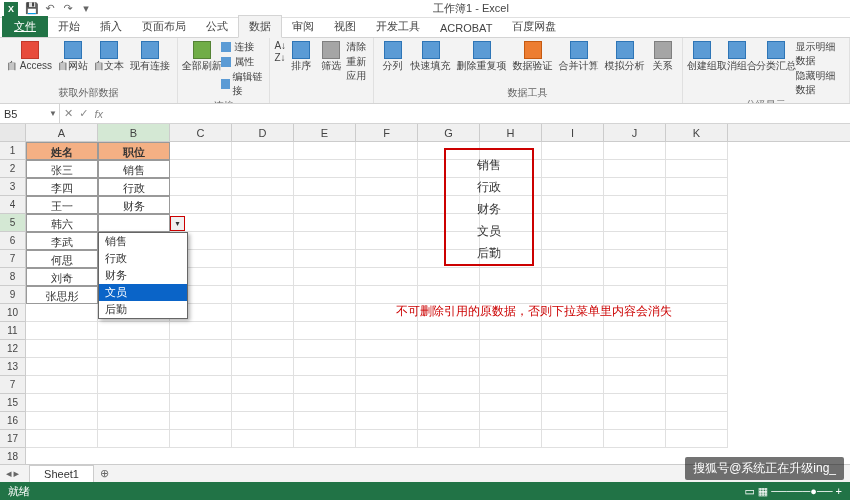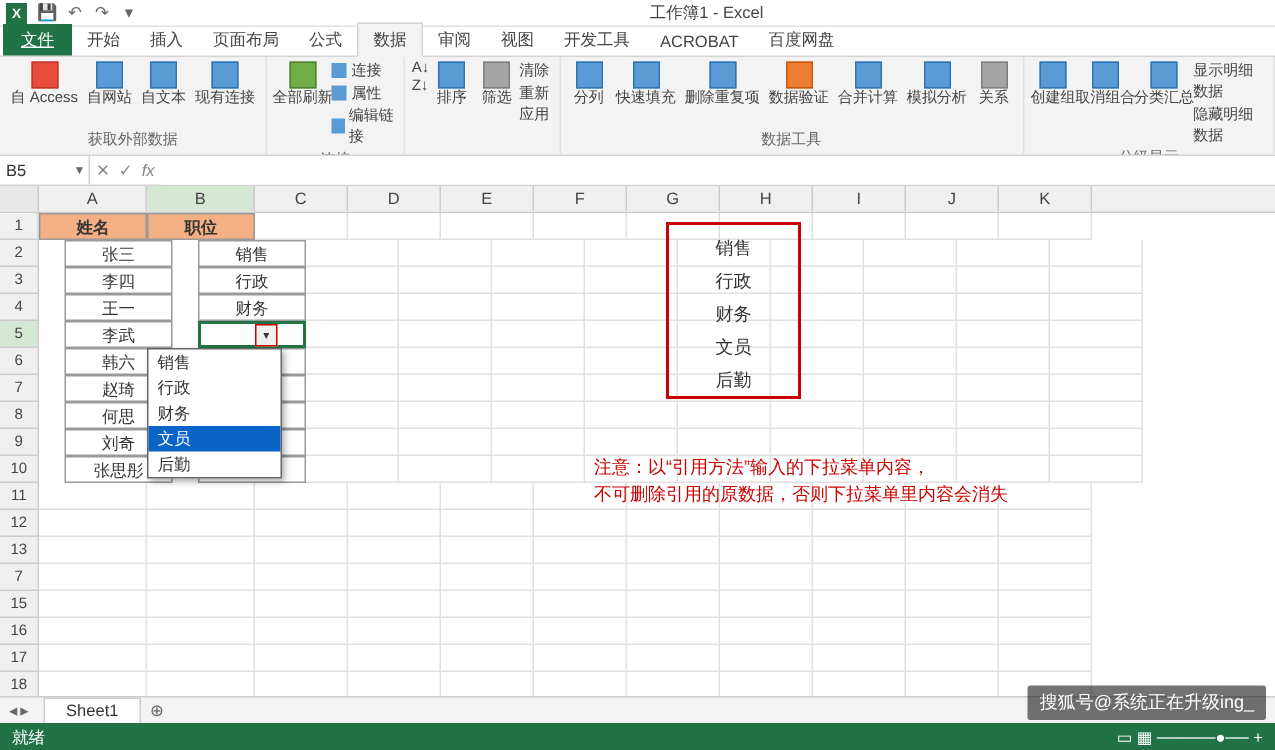--- a/index.html
+++ b/index.html
@@ -48,21 +48,21 @@
 .ch { border-right: 1px solid #ccc; text-align: center; font-size: 11px; color: #444; line-height: 18px; background: #f0f0f0; }
 .ch.sel { background: #d4e8d4; }
 .body { display: flex; }
 .row-headers { width: 26px; }
 .rh { height: 18px; border-bottom: 1px solid #ccc; border-right: 1px solid #ccc; text-align: center; font-size: 10px; color: #444; line-height: 18px; background: #f0f0f0; }
 .rh.sel { background: #d4e8d4; }
 .cells { position: relative; flex: 1; }
 .row-cells { display: flex; height: 18px; }
 .cell { border-right: 1px solid #e0e0e0; border-bottom: 1px solid #e0e0e0; font-size: 11px; line-height: 18px; text-align: center; overflow: hidden; white-space: nowrap; }
 .cell.hdr { background: #f4b084; font-weight: bold; border: 1px solid #999; }
-.cell.bordered { border: 1px solid #999; background: #fff; margin-left: 17px; }
+.cell.bordered { border: 1px solid #999; background: #fff; }
 .cell.active { outline: 2px solid #217346; outline-offset: -2px; position: relative; }
 
 
 .dv-btn { position: absolute; width: 15px; height: 15px; background: #f0f0f0; border: 1px solid #c00; display: flex; align-items: center; justify-content: center; font-size: 8px; color: #333; cursor: pointer; }
 
 
 .dv-list { position: absolute; background: #fff; border: 1px solid #666; box-shadow: 2px 2px 4px rgba(0,0,0,.3); font-size: 11px; min-width: 90px; z-index: 10; }
 .dv-list .it { padding: 1px 6px; cursor: pointer; }
 .dv-list .it.hl { background: #0a64c8; color: #fff; }
 
@@ -343,48 +343,35 @@
           <div class="cell" style="width: 62px;"></div>
           <div class="cell" style="width: 62px;"></div>
           <div class="cell" style="width: 62px;"></div>
           <div class="cell" style="width: 62px;"></div>
           <div class="cell" style="width: 62px;"></div>
           <div class="cell" style="width: 62px;"></div>
           <div class="cell" style="width: 62px;"></div>
           <div class="cell" style="width: 62px;"></div>
         </div>
         <div class="row-cells">
+          <div class="cell bordered" style="width: 72px;">韩六</div>
+          <div class="cell bordered" style="width: 72px;"></div>
+          <div class="cell" style="width: 62px;"></div>
+          <div class="cell" style="width: 62px;"></div>
+          <div class="cell" style="width: 62px;"></div>
+          <div class="cell" style="width: 62px;"></div>
+          <div class="cell" style="width: 62px;"></div>
+          <div class="cell" style="width: 62px;"></div>
+          <div class="cell" style="width: 62px;"></div>
+          <div class="cell" style="width: 62px;"></div>
+          <div class="cell" style="width: 62px;"></div>
+        </div>
+        <div class="row-cells">
           <div class="cell bordered" style="width: 72px;">李武</div>
           <div class="cell bordered active" style="width: 72px;"></div>
-          <div class="cell" style="width: 62px;"></div>
-          <div class="cell" style="width: 62px;"></div>
-          <div class="cell" style="width: 62px;"></div>
-          <div class="cell" style="width: 62px;"></div>
-          <div class="cell" style="width: 62px;"></div>
-          <div class="cell" style="width: 62px;"></div>
-          <div class="cell" style="width: 62px;"></div>
-          <div class="cell" style="width: 62px;"></div>
-          <div class="cell" style="width: 62px;"></div>
-        </div>
-        <div class="row-cells">
-          <div class="cell bordered" style="width: 72px;">韩六</div>
-          <div class="cell bordered" style="width: 72px;"></div>
-          <div class="cell" style="width: 62px;"></div>
-          <div class="cell" style="width: 62px;"></div>
-          <div class="cell" style="width: 62px;"></div>
-          <div class="cell" style="width: 62px;"></div>
-          <div class="cell" style="width: 62px;"></div>
-          <div class="cell" style="width: 62px;"></div>
-          <div class="cell" style="width: 62px;"></div>
-          <div class="cell" style="width: 62px;"></div>
-          <div class="cell" style="width: 62px;"></div>
-        </div>
-        <div class="row-cells">
-          <div class="cell bordered" style="width: 72px;">赵琦</div>
-          <div class="cell bordered" style="width: 72px;"></div>
           <div class="cell" style="width: 62px;"></div>
           <div class="cell" style="width: 62px;"></div>
           <div class="cell" style="width: 62px;"></div>
           <div class="cell" style="width: 62px;"></div>
           <div class="cell" style="width: 62px;"></div>
           <div class="cell" style="width: 62px;"></div>
           <div class="cell" style="width: 62px;"></div>
           <div class="cell" style="width: 62px;"></div>
           <div class="cell" style="width: 62px;"></div>
         </div>
@@ -541,21 +528,20 @@
         <div class="it">后勤</div>
       </div>
         <div class="redbox" style="left:418px; top:6px; width:90px; height:118px; padding-top:4px;">
         <div class="v">销售</div>
         <div class="v">行政</div>
         <div class="v">财务</div>
         <div class="v">文员</div>
         <div class="v">后勤</div>
       </div>
         <div class="note" style="left:370px; top:160px;">
-        <div>注意：以“引用方法”输入的下拉菜单内容，</div>
         <div>不可删除引用的原数据，否则下拉菜单里内容会消失</div>
       </div>
       </div>
   </div>
 </div>
 
 <div class="sheet-tabs">
   <div class="nav">
     <span>◂</span>
     <span>▸</span>

